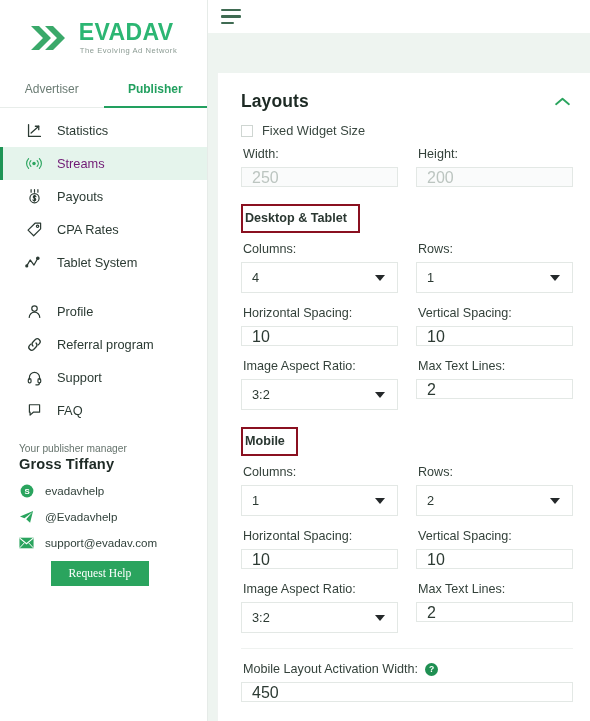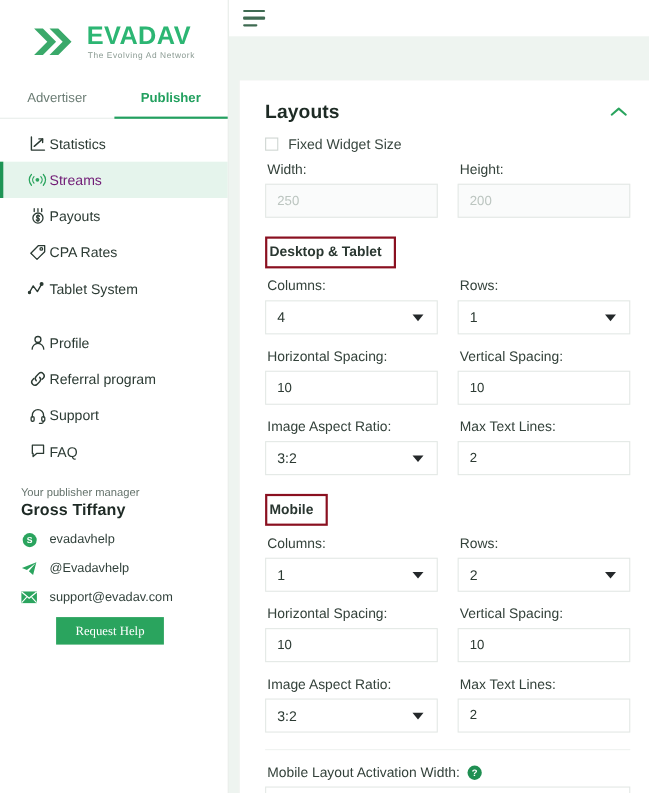--- a/index.html
+++ b/index.html
@@ -33,21 +33,21 @@
   .tabs { display: flex; height: 36px; border-bottom: 1px solid #e8edea; }
   .tab {
     flex: 1; display: flex; align-items: center; justify-content: center;
     font-size: 12px; color: #6b7c74; cursor: pointer;
     border-bottom: 2px solid transparent; margin-bottom: -1px;
   }
   .tab.active { color: #22a05f; font-weight: 700; border-bottom-color: #22a05f; }
 
   .nav { padding-top: 6px; }
   .nav-item {
-    display: flex; align-items: center; gap: 2px;
+    display: flex; align-items: center; gap: 14px;
     height: 33px; padding-left: 22px;
     font-size: 12.8px; color: #2b3a33; cursor: pointer;
     border-left: 3px solid transparent;
   }
   .nav-item .ico { width: 18px; height: 18px; display:flex; align-items:center; justify-content:center; flex:0 0 18px; }
   .nav-item.active { background: #e5f4ec; border-left-color: #1e9455; }
   .nav-item.active .lbl { color:#701a75; }
   .nav-gap { height: 16px; }
 
   
@@ -86,22 +86,22 @@
   .chev { width:22px;height:22px;display:flex;align-items:center;justify-content:center;cursor:pointer;}
 
   .checkrow { display:flex; align-items:center; gap:9px; margin-bottom: 9px; }
   .cb { width:12px;height:12px;border:1.4px solid #cfd6d2;background:#fff;cursor:pointer;flex:0 0 12px;}
   .check-lbl { font-size: 12.8px; color:#3a4841; }
 
   .grid2 { display:flex; gap:18px; }
   .col { flex:1; min-width:0; }
   .fld-lbl { font-size: 12.6px; color:#33413a; margin: 0 0 6px 2px; display:block;}
   .inp {
-    width:100%; height:31px; border:1px solid #e3e8e5; background:#ffffff;
-    font-size:12px; color:#2c3a33; font-family:inherit;
+    width:100%; height:20px; border:1px solid #e3e8e5; background:#ffffff;
+    font-size:16px; color:#2c3a33; font-family:inherit;
     padding: 0 10px; line-height:29px; display:flex; align-items:center;
   }
   .inp.disabled { background:#fafbfb; color:#bcc5c0; }
   .sel {
     width:100%; height:31px; border:1px solid #e3e8e5; background:#ffffff;
     font-size:12.8px; color:#2c3a33; padding: 0 10px;
     display:flex; align-items:center; justify-content:space-between; cursor:pointer;
   }
   .caret { width:0;height:0;border-left:5px solid transparent;border-right:5px solid transparent;border-top:6px solid #24282a; margin-right:2px;}
   .row-gap { height: 13px; }

